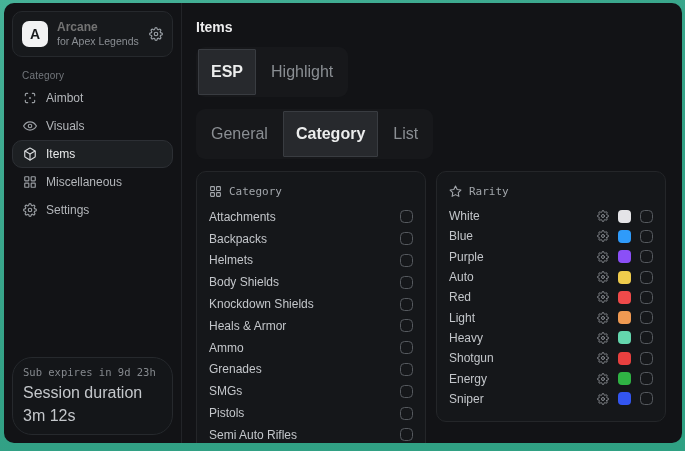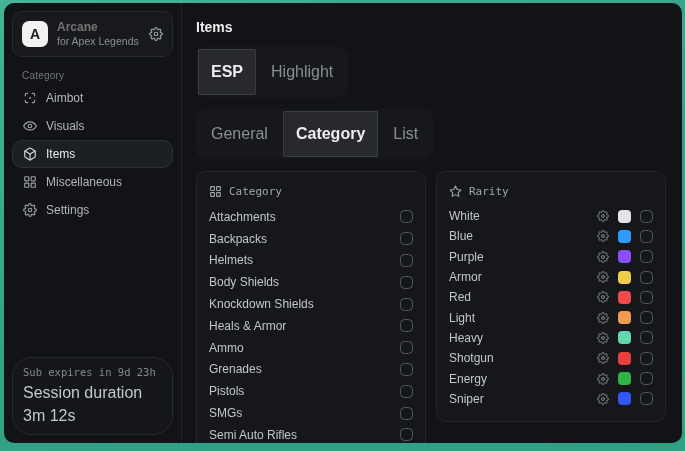--- a/index.html
+++ b/index.html
@@ -302,25 +302,25 @@
             </div>
             <div class="row cat-row">
               <span class="row-label">Ammo</span>
               <span class="checkbox"></span>
             </div>
             <div class="row cat-row">
               <span class="row-label">Grenades</span>
               <span class="checkbox"></span>
             </div>
             <div class="row cat-row">
+              <span class="row-label">SMGs</span>
+              <span class="checkbox"></span>
+            </div>
+            <div class="row cat-row">
               <span class="row-label">Pistols</span>
-              <span class="checkbox"></span>
-            </div>
-            <div class="row cat-row">
-              <span class="row-label">SMGs</span>
               <span class="checkbox"></span>
             </div>
             <div class="row cat-row">
               <span class="row-label">Semi Auto Rifles</span>
               <span class="checkbox"></span>
             </div>
             <div class="row cat-row">
               <span class="row-label">Assault Rifles</span>
               <span class="checkbox"></span>
             </div>
@@ -370,21 +370,21 @@
                   <svg width="12" height="12" viewBox="0 0 24 24" fill="none" stroke="currentColor" stroke-width="2" stroke-linecap="round" stroke-linejoin="round">
                     <circle cx="12" cy="12" r="3"></circle>
                     <path d="M19.4 15a1.65 1.65 0 0 0 .33 1.82l.06.06a2 2 0 0 1-2.83 2.83l-.06-.06a1.65 1.65 0 0 0-1.82-.33 1.65 1.65 0 0 0-1 1.51V21a2 2 0 0 1-4 0v-.09A1.65 1.65 0 0 0 9 19.4a1.65 1.65 0 0 0-1.82.33l-.06.06a2 2 0 0 1-2.83-2.83l.06-.06a1.65 1.65 0 0 0 .33-1.82 1.65 1.65 0 0 0-1.51-1H3a2 2 0 0 1 0-4h.09A1.65 1.65 0 0 0 4.6 9a1.65 1.65 0 0 0-.33-1.82l-.06-.06a2 2 0 0 1 2.83-2.83l.06.06a1.65 1.65 0 0 0 1.82.33H9a1.65 1.65 0 0 0 1-1.51V3a2 2 0 0 1 4 0v.09a1.65 1.65 0 0 0 1 1.51 1.65 1.65 0 0 0 1.82-.33l.06-.06a2 2 0 0 1 2.83 2.83l-.06.06a1.65 1.65 0 0 0-.33 1.82V9a1.65 1.65 0 0 0 1.51 1H21a2 2 0 0 1 0 4h-.09a1.65 1.65 0 0 0-1.51 1z"></path>
                   </svg>
                 </span>
                 <span class="swatch" style="background:#8b4ff7"></span>
                 <span class="checkbox"></span>
               </span>
             </div>
             <div class="row rar-row">
-              <span class="row-label">Armor</span>
+              <span class="row-label">Auto</span>
               <span class="rar-right">
                 <span class="icon row-gear">
                   <svg width="12" height="12" viewBox="0 0 24 24" fill="none" stroke="currentColor" stroke-width="2" stroke-linecap="round" stroke-linejoin="round">
                     <circle cx="12" cy="12" r="3"></circle>
                     <path d="M19.4 15a1.65 1.65 0 0 0 .33 1.82l.06.06a2 2 0 0 1-2.83 2.83l-.06-.06a1.65 1.65 0 0 0-1.82-.33 1.65 1.65 0 0 0-1 1.51V21a2 2 0 0 1-4 0v-.09A1.65 1.65 0 0 0 9 19.4a1.65 1.65 0 0 0-1.82.33l-.06.06a2 2 0 0 1-2.83-2.83l.06-.06a1.65 1.65 0 0 0 .33-1.82 1.65 1.65 0 0 0-1.51-1H3a2 2 0 0 1 0-4h.09A1.65 1.65 0 0 0 4.6 9a1.65 1.65 0 0 0-.33-1.82l-.06-.06a2 2 0 0 1 2.83-2.83l.06.06a1.65 1.65 0 0 0 1.82.33H9a1.65 1.65 0 0 0 1-1.51V3a2 2 0 0 1 4 0v.09a1.65 1.65 0 0 0 1 1.51 1.65 1.65 0 0 0 1.82-.33l.06-.06a2 2 0 0 1 2.83 2.83l-.06.06a1.65 1.65 0 0 0-.33 1.82V9a1.65 1.65 0 0 0 1.51 1H21a2 2 0 0 1 0 4h-.09a1.65 1.65 0 0 0-1.51 1z"></path>
                   </svg>
                 </span>
                 <span class="swatch" style="background:#f0cc4c"></span>
                 <span class="checkbox"></span>
               </span>

